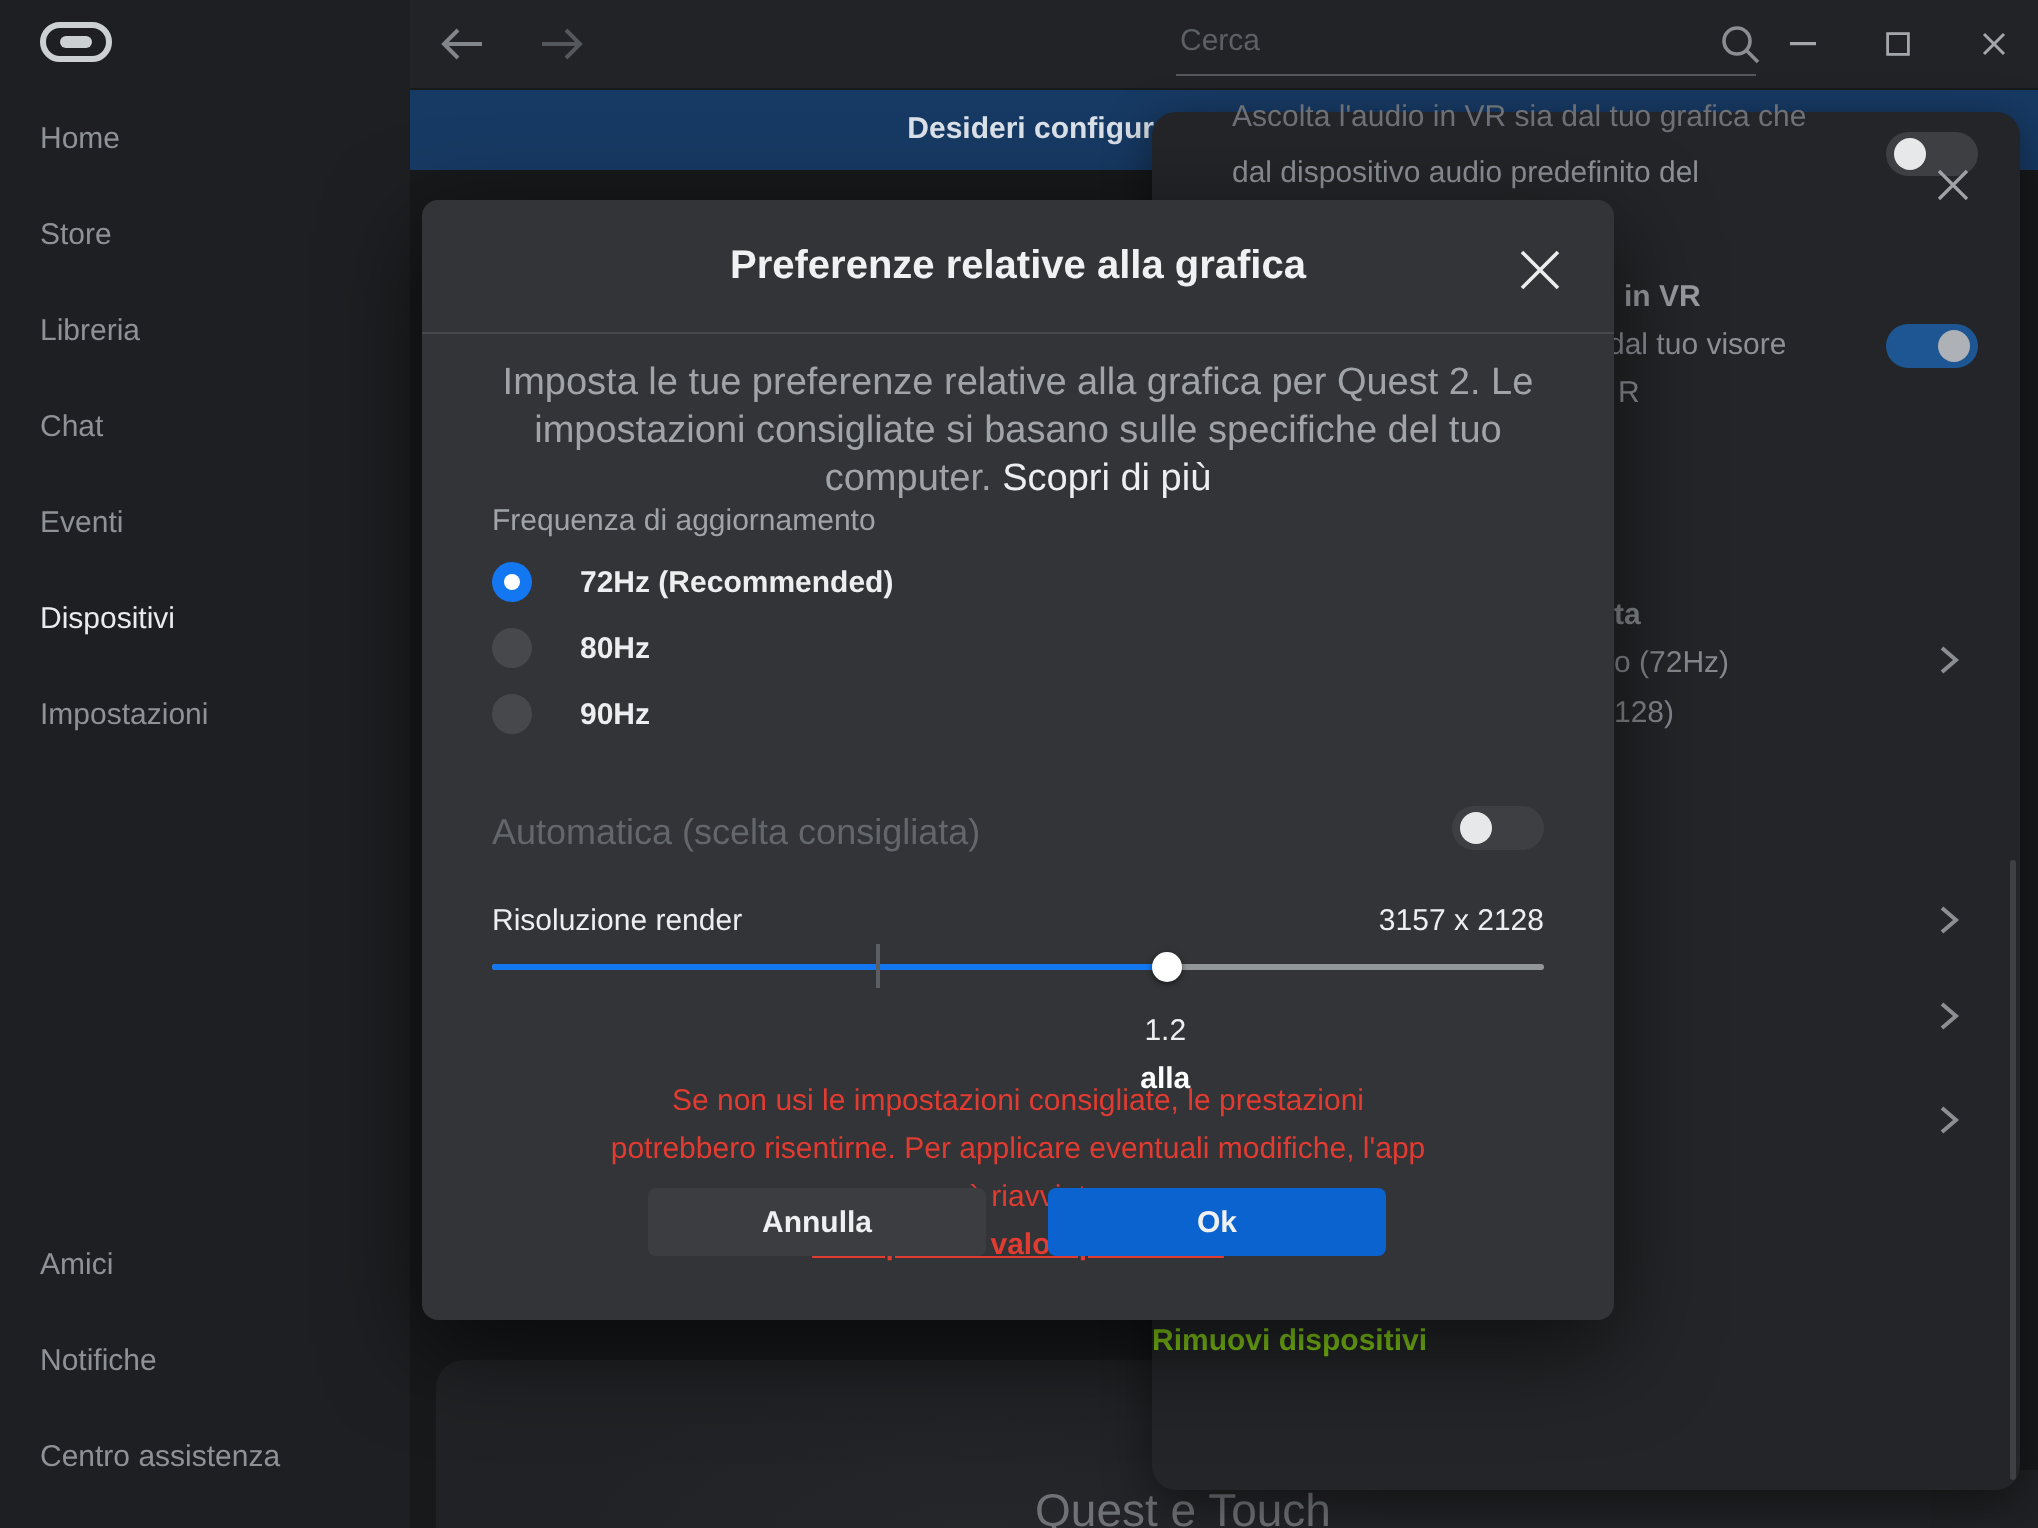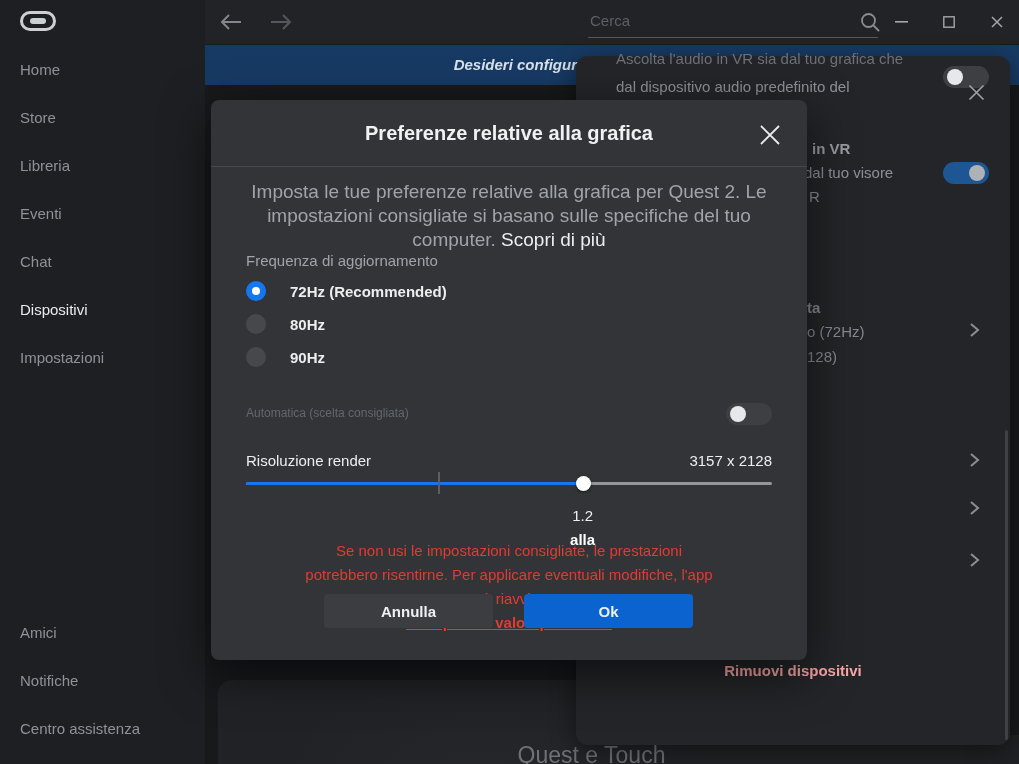--- a/index.html
+++ b/index.html
@@ -19,54 +19,54 @@
   .nav-item.active { color:#e9ebed; }
   
   .topbar { position:absolute; left:205px; top:0; width:814px; height:44px; background:#212326; z-index:2; }
   .navbtn { position:absolute; top:7px; width:32px; height:30px; display:flex; align-items:center; justify-content:center; }
   .search-text { position:absolute; left:385px; top:12px; font-size:15px; color:#5c6065; }
   .search-line { position:absolute; left:383px; top:37px; width:290px; height:1px; background:#55585c; }
   .search-ic { position:absolute; left:650px; top:7px; width:30px; height:30px; display:flex; align-items:center; justify-content:center; }
   .winbtn { position:absolute; top:6px; width:32px; height:32px; display:flex; align-items:center; justify-content:center; color:#a3a6aa; font-size:14px; }
   
   .banner { position:absolute; left:205px; top:45px; width:814px; height:40px; background:#173a64; z-index:3; }
-  .banner-text { position:absolute; left:0; top:0; width:372px; height:40px; line-height:40px; text-align:right; font-size:15px; font-weight:bold; color:#dbe1e9;font-style:italic; }
+  .banner-text { position:absolute; left:0; top:0; width:372px; height:40px; line-height:40px; text-align:right; font-size:15px; font-weight:bold; color:#dbe1e9; }
   
   .device-card { position:absolute; left:218px; top:680px; width:747px; height:84px; background:#202225; border-radius:14px 14px 0 0; z-index:2; overflow:hidden; }
   .headset { position:absolute; left:60px; top:8px; width:420px; height:140px;
     background:radial-gradient(ellipse at 50% 60%, #26272a 0%, #222327 55%, rgba(32,34,37,0) 75%); border-radius:50%; }
   .card-title { position:absolute; left:0; top:62px; width:100%; text-align:center; font-size:23px; color:#6e7175; }
   .corner-rect { position:absolute; left:965px; top:735px; width:54px; height:29px; background:#1f2124; z-index:2; }
   
   .panel { position:absolute; left:576px; top:56px; width:434px; height:689px; background:#232528; border-radius:12px; z-index:4; box-shadow:0 6px 24px rgba(0,0,0,.45); }
   .p-abs { position:absolute; font-size:15px; }
   .audio-l1 { position:absolute; left:616px; top:50px; z-index:4; font-size:15px; color:#6d7177; }
   .toggle { width:46px; height:22px; border-radius:11px; position:absolute; }
   .toggle .knob { position:absolute; top:3px; width:16px; height:16px; border-radius:50%; }
   .toggle.off { background:#3d3f43; }
   .toggle.off .knob { left:4px; background:#e7e8ea; }
   .toggle.on { background:#1d5693; }
   .toggle.on .knob { right:4px; background:#aeb1b5; }
   .chev { position:absolute; width:16px; height:16px; }
   .scrollbar { position:absolute; right:2px; top:374px; width:3px; height:310px; background:#3e4044; border-radius:2px; }
-  .remove-btn { position:absolute; left:0; top:606px; width:100%; text-align:center; font-size:15px; font-weight:bold; color:#fca5a5; }
+  .remove-btn { position:absolute; left:0; top:606px; width:100%; text-align:left; font-size:15px; font-weight:bold; color:#84cc16; }
   
   .modal { position:absolute; left:211px; top:100px; width:596px; height:560px; background:#323437; border-radius:8px; z-index:10; box-shadow:0 14px 48px rgba(0,0,0,.6); }
   .m-title { position:absolute; left:0; top:22px; width:100%; text-align:center; font-size:20px; font-weight:600; color:#f0f1f3; }
   .m-close { position:absolute; right:24px; top:22px; width:26px; height:26px; display:flex; align-items:center; justify-content:center; }
   .m-divider { position:absolute; left:0; top:66px; width:100%; height:1px; background:#46484b; }
   .m-desc { position:absolute; left:30px; top:80px; width:536px; text-align:center; font-size:19px; line-height:24px; color:#a0a4a9; }
   .m-desc .link { color:#eceef0; cursor:pointer; }
   .m-label { position:absolute; left:35px; top:152px; font-size:15px; color:#a0a4a9; }
   .radio-row { position:absolute; left:35px; height:26px; display:flex; align-items:center; cursor:pointer; }
   .radio { width:20px; height:20px; border-radius:50%; background:#46484c; position:relative; flex:0 0 auto; }
   .radio.sel { background:#1377f2; }
   .radio.sel::after { content:""; position:absolute; left:6px; top:6px; width:8px; height:8px; border-radius:50%; background:#fff; }
   .radio-label { margin-left:24px; font-size:15px; font-weight:bold; color:#eceef0; }
-  .auto-label { position:absolute; left:35px; top:306px; font-size:12px; color:#63676c; }
+  .auto-label { position:absolute; left:35px; top:306px; font-size:18px; color:#63676c; }
   .auto-toggle { right:35px; top:303px; }
   .res-label { position:absolute; left:35px; top:352px; font-size:15px; color:#eceef0; }
   .res-value { position:absolute; right:35px; top:352px; font-size:15px; color:#eceef0; }
   .slider-area { position:absolute; left:35px; top:374px; width:526px; height:18px; }
   .track { position:absolute; left:0; top:8px; width:100%; height:3px; background:#939699; border-radius:2px; }
   .fill { position:absolute; left:0; top:8px; height:3px; background:#1377f2; border-radius:2px; }
   .tick { position:absolute; top:-2px; width:2px; height:22px; background:#5b5e62; }
   .knob2 { position:absolute; top:2px; width:15px; height:15px; border-radius:50%; background:#fff; margin-left:-7px; box-shadow:0 1px 3px rgba(0,0,0,.5); }
   .slider-value { position:absolute; top:407px; width:70px; text-align:center; z-index:3; }
   .slider-value .num { font-size:15px; color:#eceef0; }
@@ -87,22 +87,22 @@
 <div class="app">
 
   <div class="sidebar">
     <div class="logo">
         <div class="bar"></div>
       </div>
     <div class="nav-top">
       <div class="nav-item">Home</div>
       <div class="nav-item">Store</div>
       <div class="nav-item">Libreria</div>
+      <div class="nav-item">Chat</div>
       <div class="nav-item">Eventi</div>
-      <div class="nav-item">Chat</div>
       <div class="nav-item active">Dispositivi</div>
       <div class="nav-item">Impostazioni</div>
     </div>
     <div class="nav-bottom">
       <div class="nav-item">Amici</div>
       <div class="nav-item">Notifiche</div>
       <div class="nav-item">Centro assistenza</div>
     </div>
   </div>
 

